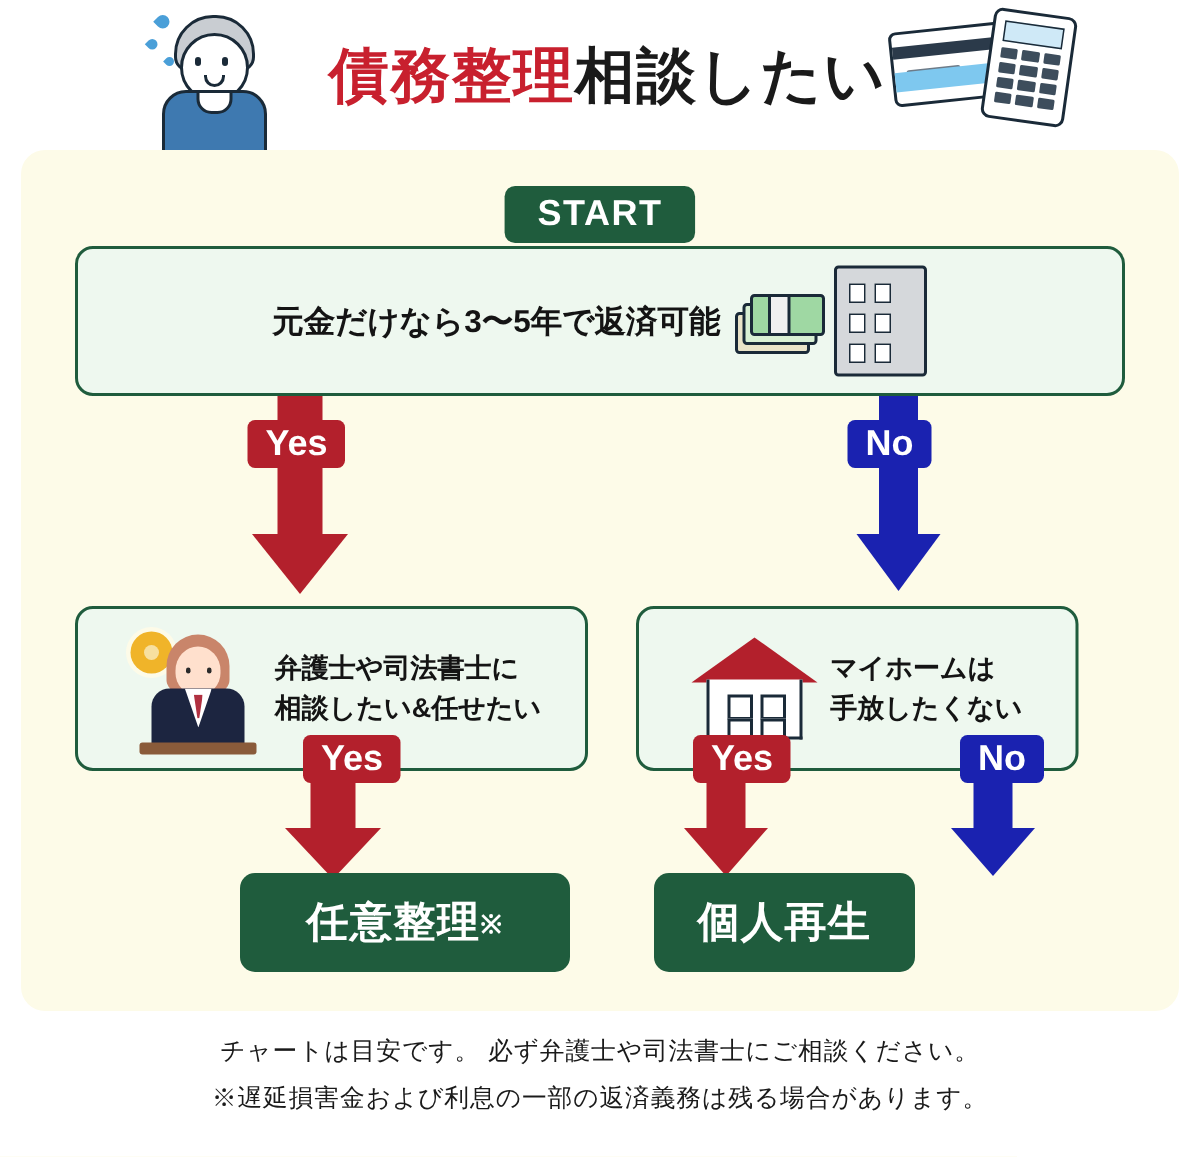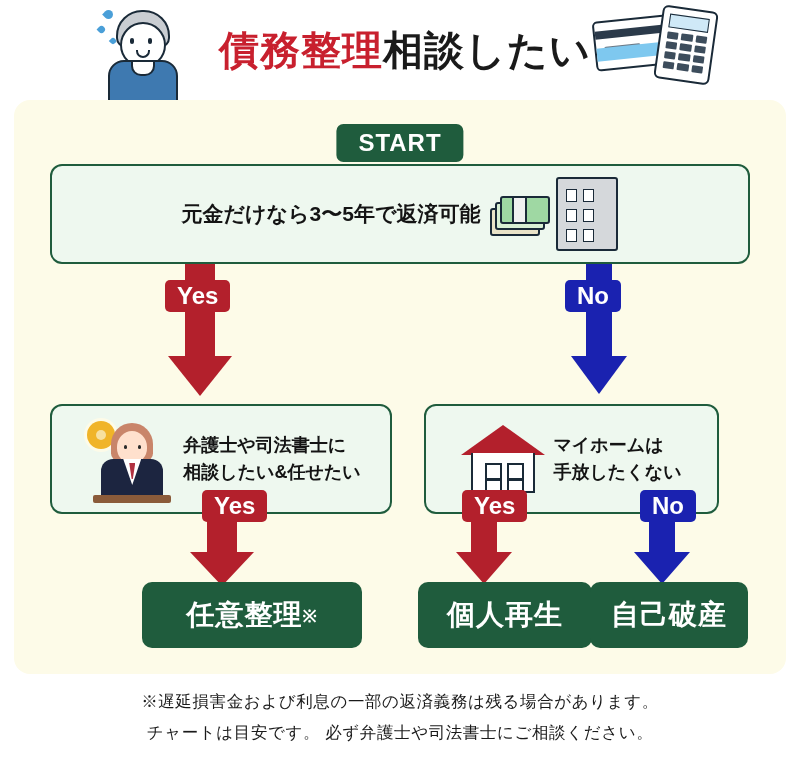--- a/index.html
+++ b/index.html
@@ -392,20 +392,21 @@
     box-sizing: border-box;
     background: #1f5c3d;
     color: #ffffff;
     border-radius: 10px;
     display: flex;
     align-items: center;
     justify-content: center;
     font-size: 28px;
     font-weight: bold;
     letter-spacing: 1px;
+    margin-left: 18px;
   }
   #res-nini { left: 128px; top: 482px; width: 220px; height: 66px; }
   #res-kojin { left: 404px; top: 482px; width: 174px; height: 66px; }
   #res-jiko { left: 576px; top: 482px; width: 158px; height: 66px; }
   .res-mark { font-size: 17px; vertical-align: super; }
 
   
   .arrow {
     position: absolute;
     width: 0; height: 0;
@@ -580,21 +581,18 @@
   </div>
   <div class="arrow-label lbl-no" style="left:626px; top:390px;">No</div>
 
   <div class="result" id="res-nini">
     <span>任意整理</span>
       <span class="res-mark">※</span>
   </div>
   <div class="result" id="res-kojin">
     <span>個人再生</span>
   </div>
-  <div class="result" id="res-jiko">
-    <span>自己破産</span>
-  </div>
 </div>
 
 <div class="footer">
+  <div>チャートは目安です。 必ず弁護士や司法書士にご相談ください。</div>
   <div>※遅延損害金および利息の一部の返済義務は残る場合があります。</div>
-  <div>チャートは目安です。 必ず弁護士や司法書士にご相談ください。</div>
 </div>
 
 </body></html>

